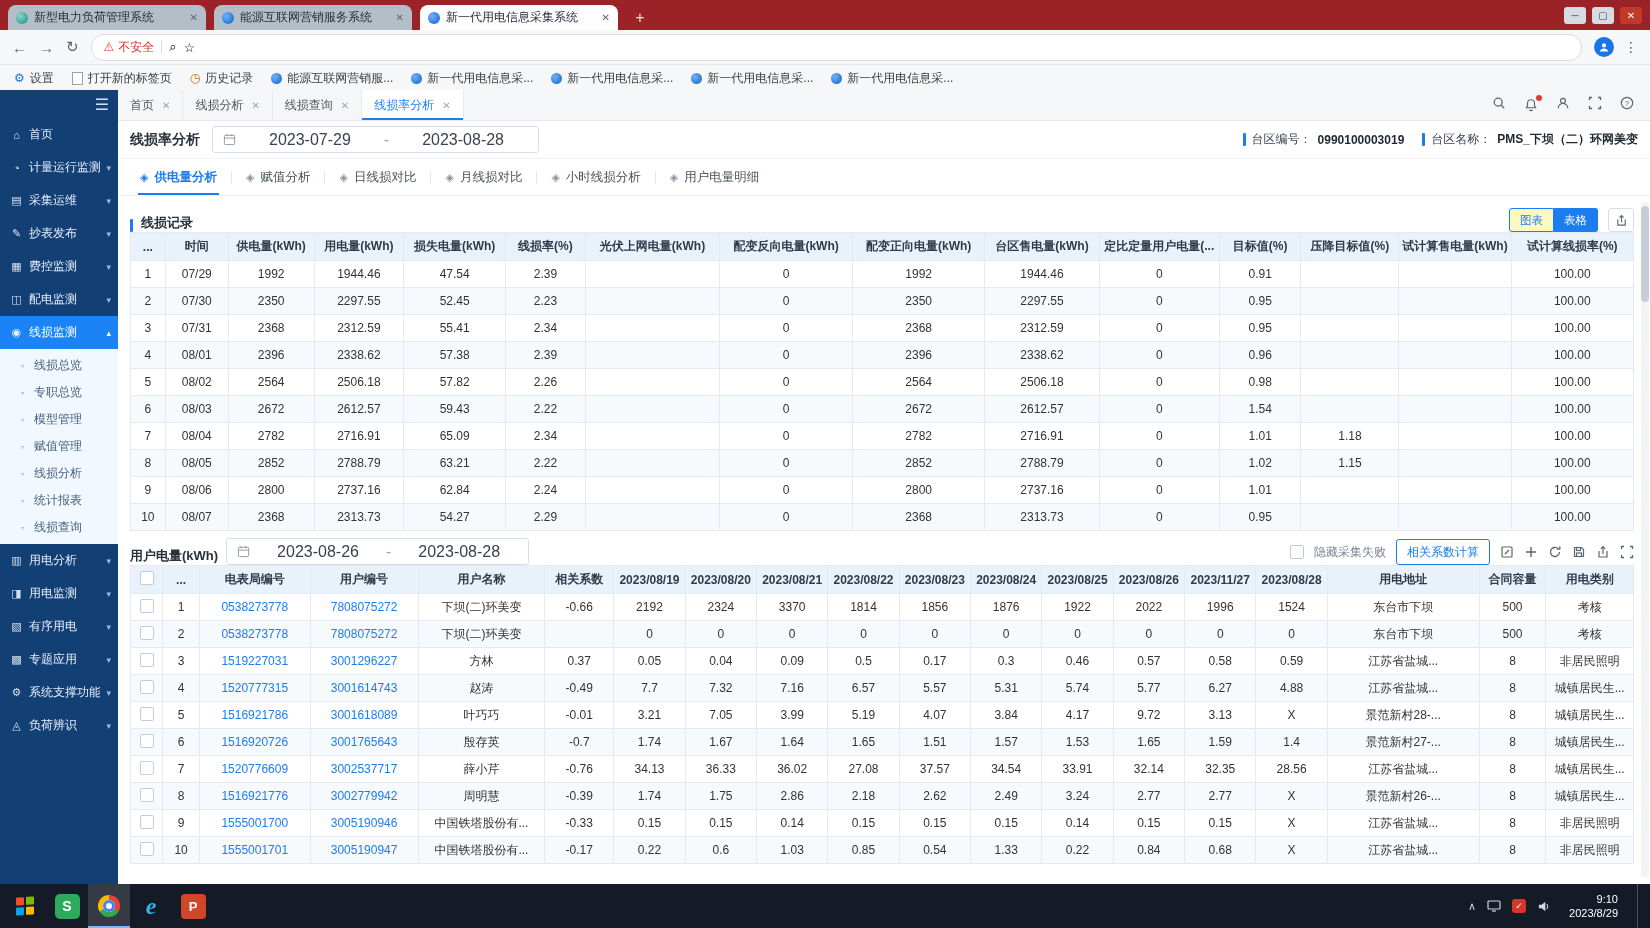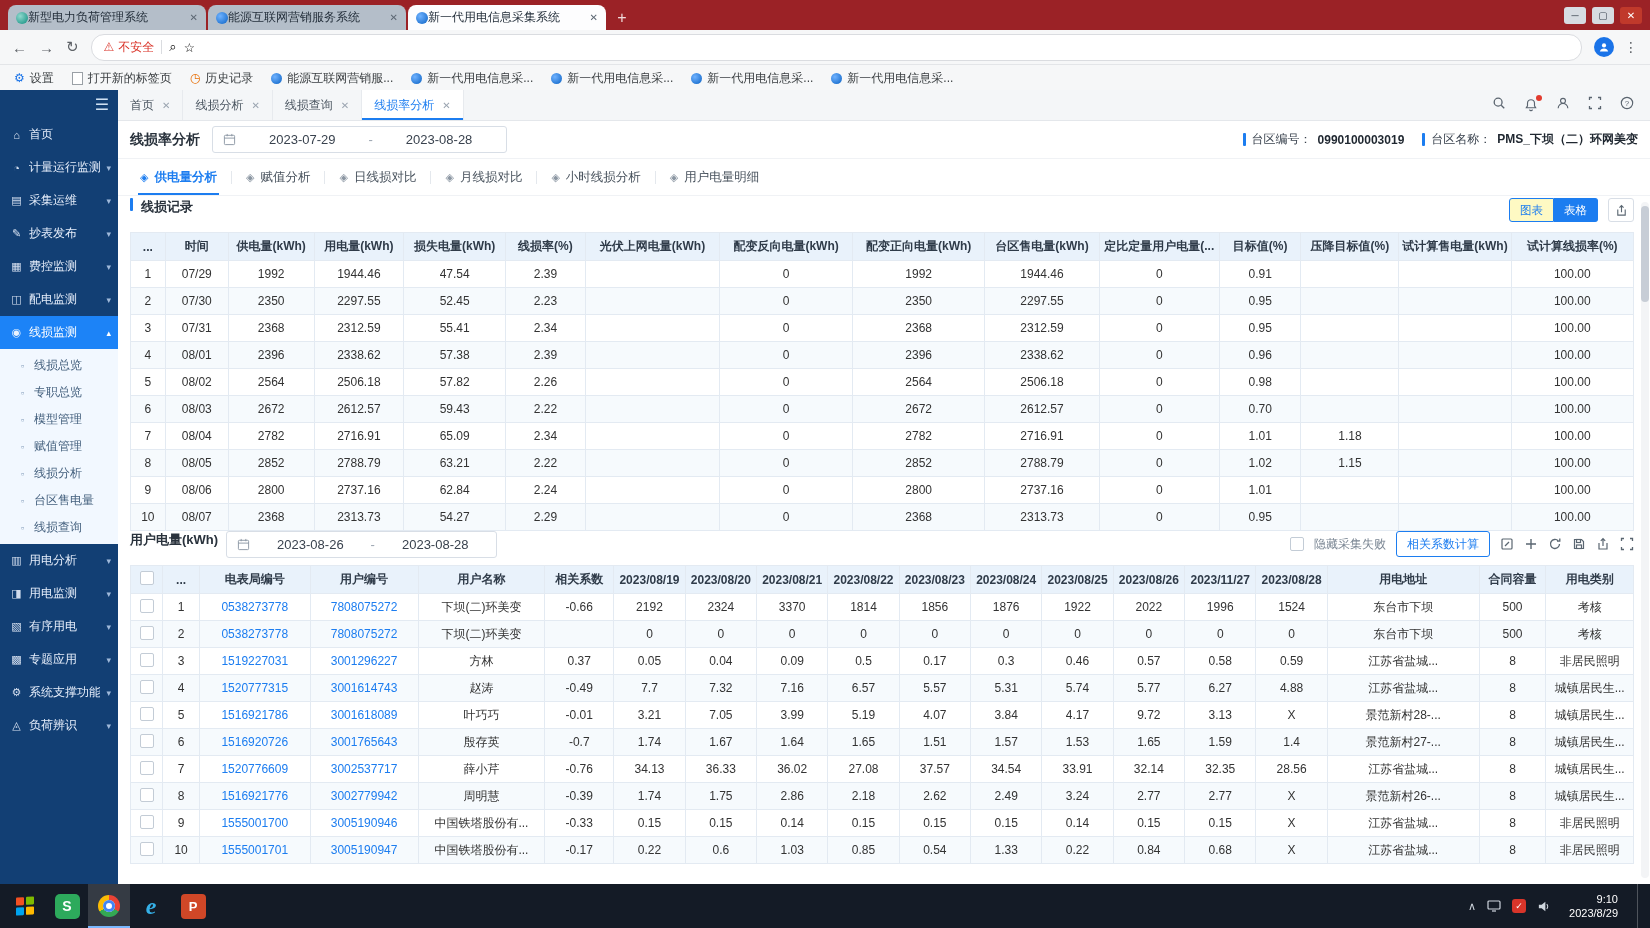--- a/index.html
+++ b/index.html
@@ -2,22 +2,22 @@
 <html style="--accent: #1c7df0; --chrome: #9b2226; --sidebar: #123f74; --sidebar_active: #1c83f7; --taskbar: #141b26; --danger: #d93025;"><head>
 <meta charset="utf-8">
 <style>
   html,body{margin:0;padding:0;width:1650px;height:928px;overflow:hidden;
     font-family:"Liberation Sans","DejaVu Sans",sans-serif;background:#fff;}
   .screen{position:relative;width:1650px;height:928px;overflow:hidden;}
 
   
   .titlebar{height:30px;background:var(--chrome,#9b2226);display:flex;align-items:flex-end;padding-left:8px;}
   .tabstrip{display:flex;align-items:flex-end;}
-  .btab{height:25px;width:182px;display:flex;align-items:center;padding:0 8px;
-    background:#b4bec9;border-radius:8px 8px 0 0;margin-right:2px;font-size:12px;color:#1f2a36;}
+  .btab{height:25px;width:182px;display:flex;align-items:center;gap:6px;padding:0 8px;
+    background:#b4bec9;border-radius:8px 8px 0 0;margin-right:8px;font-size:12px;color:#1f2a36;}
   .btab.active{background:#fdfdfe;}
   .favicon{width:12px;height:12px;border-radius:50%;flex:none;background:radial-gradient(circle at 35% 35%,#6fb2ff,#0b62c4);}
   .tabstrip .btab:first-child .favicon{background:radial-gradient(circle at 35% 35%,#8fd9cd,#0c8b7d);}
   .btitle{flex:1;overflow:hidden;white-space:nowrap;}
   .bclose{font-size:10px;color:#5c6773;}
   .newtab{width:28px;height:25px;display:flex;align-items:center;justify-content:center;color:#f0dada;font-size:16px;}
   .win-controls{margin-left:auto;display:flex;align-items:center;gap:6px;height:30px;padding-right:8px;}
   .wc{width:22px;height:17px;border-radius:3px;background:#d7dce2;color:#3a4450;font-size:10px;
     display:flex;align-items:center;justify-content:center;}
   .wc.close{background:#c0392b;color:#fff;}
@@ -67,38 +67,38 @@
   .wtab{display:flex;align-items:center;gap:8px;padding:0 12px;font-size:12px;color:#4a5560;border-right:1px solid #e7eaee;}
   .wtab.active{background:#fff;color:var(--accent,#1c7df0);box-shadow:inset 0 -2px 0 var(--accent,#1c7df0);}
   .wtab .x{font-size:10px;color:#9aa4b0;}
   .wt-icons{margin-left:auto;display:flex;align-items:center;gap:18px;padding-right:16px;color:#5a646f;}
   .bell-wrap{position:relative;display:flex;}
   .bell-dot{position:absolute;top:-3px;right:-4px;width:6px;height:6px;border-radius:50%;background:#e23b2e;}
 
   .phead{height:37px;display:flex;align-items:center;gap:12px;padding:0 12px;border-bottom:1px solid #f0f2f5;flex:none;}
   .ptitle{font-size:14px;font-weight:bold;color:#29323c;}
   .datebox{height:25px;border:1px solid #d8dee6;border-radius:3px;display:flex;align-items:center;gap:9px;
-    padding:0 10px;font-size:13px;color:#39424e;background:#fff;white-space:nowrap;}
+    padding:0 10px;font-size:16px;color:#39424e;background:#fff;white-space:nowrap;}
   .datebox .cal{color:#8a96a3;display:flex;}
   .date-sep{color:#9aa4b0;}
   .phead-right{margin-left:auto;display:flex;align-items:center;gap:18px;font-size:12px;color:#39424e;white-space:nowrap;overflow:hidden;}
   .vbar{width:3px;height:13px;background:var(--accent,#1c7df0);border-radius:1px;flex:none;}
   .sta-group{display:flex;align-items:center;gap:6px;}
   .bold{font-weight:bold;color:#1f2730;}
 
   .subtabs{height:36px;display:flex;align-items:center;padding:0 8px;border-bottom:1px solid #f0f2f5;flex:none;}
   .stab{display:flex;align-items:center;gap:6px;height:100%;padding:0 14px;font-size:12.5px;color:#46505b;position:relative;}
   .stab .dia{color:#8b96a2;font-size:11px;}
   .stab.active{color:var(--accent,#1c7df0);font-weight:bold;}
   .stab.active .dia{color:var(--accent,#1c7df0);}
   .stab.active::after{content:"";position:absolute;left:12px;right:12px;bottom:0;height:2px;background:var(--accent,#1c7df0);}
   .stab-sep{width:1px;height:13px;background:#e4e8ed;}
 
   .content{flex:1;padding:2px 16px 0 12px;overflow:hidden;}
-  .sechead{height:34px;display:flex;align-items:flex-start;gap:8px;}
+  .sechead{height:34px;display:flex;align-items:flex-end;gap:8px;}
   .sec-title{font-size:13px;font-weight:bold;color:#29323c;white-space:nowrap;}
   .sec-right{margin-left:auto;display:flex;align-items:center;gap:10px;}
   .tglgrp{display:flex;}
   .tgl{height:22px;display:flex;align-items:center;padding:0 10px;font-size:11.5px;border:1px solid var(--accent,#1c7df0);}
   .tgl.chart{color:var(--accent,#1c7df0);background:#fef9c3;border-radius:3px 0 0 3px;}
   .tgl.table{color:#fff;background:var(--accent,#1c7df0);border-radius:0 3px 3px 0;border-left:none;}
   .icon-btn{width:24px;height:22px;border:1px solid #d8dee6;border-radius:3px;background:#fff;color:#5a6671;
     display:flex;align-items:center;justify-content:center;}
   .mini-ico{color:#5a6671;display:flex;}
   .cbx{width:12px;height:12px;border:1px solid #c3ccd6;border-radius:2px;background:#fff;display:inline-block;}
@@ -288,21 +288,21 @@
             <div class="smi">
               <span class="g">▫</span>
               <span class="lbl">赋值管理</span>
             </div>
             <div class="smi">
               <span class="g">▫</span>
               <span class="lbl">线损分析</span>
             </div>
             <div class="smi">
               <span class="g">▫</span>
-              <span class="lbl">台区售电量</span>
+              <span class="lbl">统计报表</span>
             </div>
             <div class="smi">
               <span class="g">▫</span>
               <span class="lbl">线损查询</span>
             </div>
           </div>
           <div class="mi">
             <span class="g">▥</span>
             <span class="lbl">用电分析</span>
             <span class="chev">▾</span>
@@ -598,21 +598,21 @@
                 <td>08/03</td>
                 <td>2672</td>
                 <td>2612.57</td>
                 <td>59.43</td>
                 <td>2.22</td>
                 <td></td>
                 <td>0</td>
                 <td>2672</td>
                 <td>2612.57</td>
                 <td>0</td>
-                <td>0.70</td>
+                <td>1.54</td>
                 <td></td>
                 <td></td>
                 <td>100.00</td>
               </tr>
               <tr>
                 <td>7</td>
                 <td>08/04</td>
                 <td>2782</td>
                 <td>2716.91</td>
                 <td>65.09</td>

